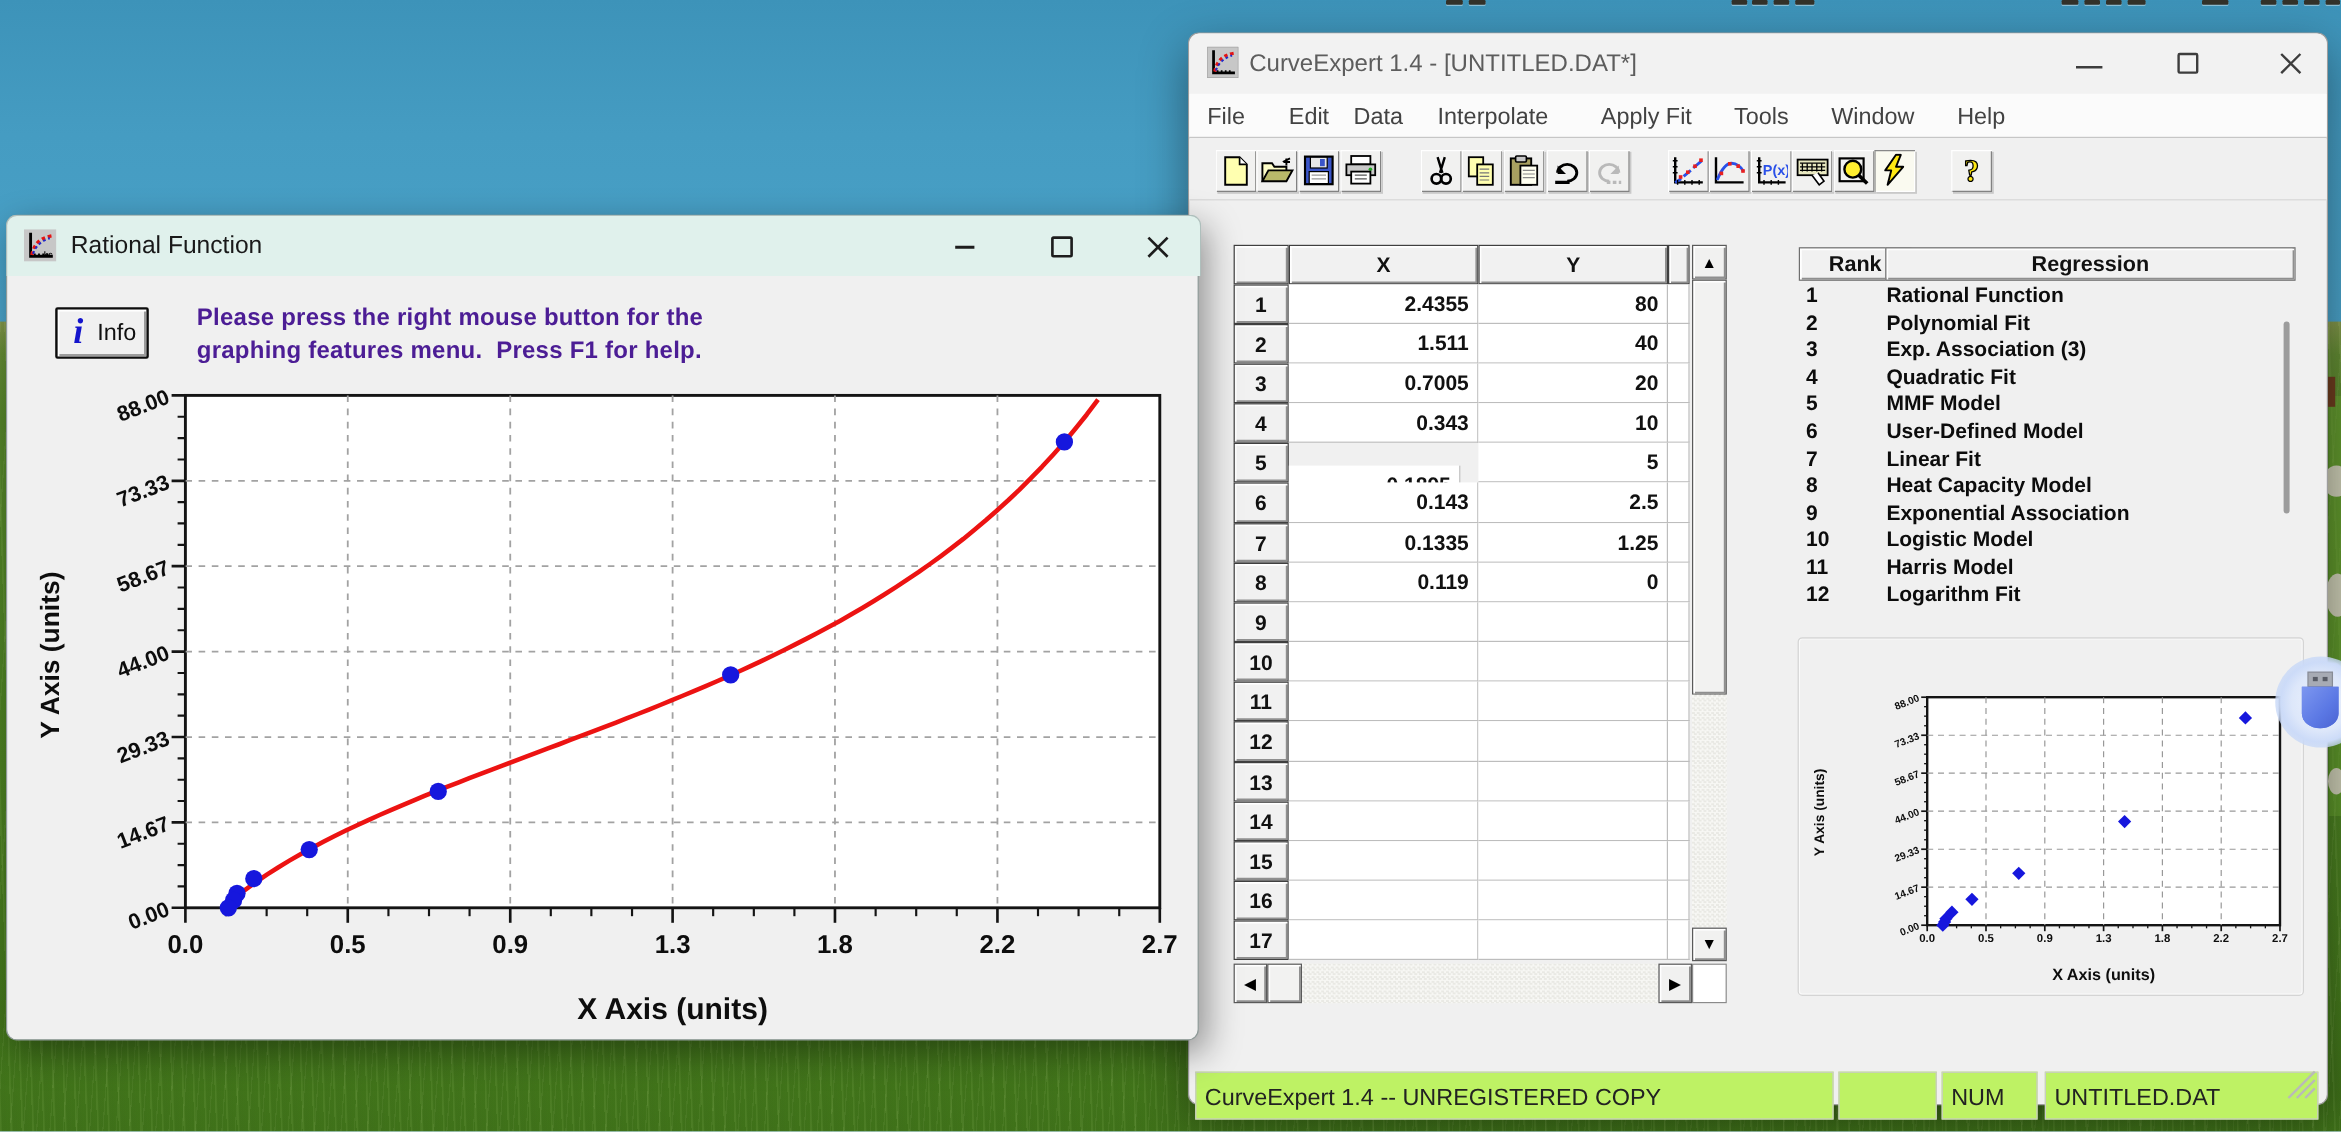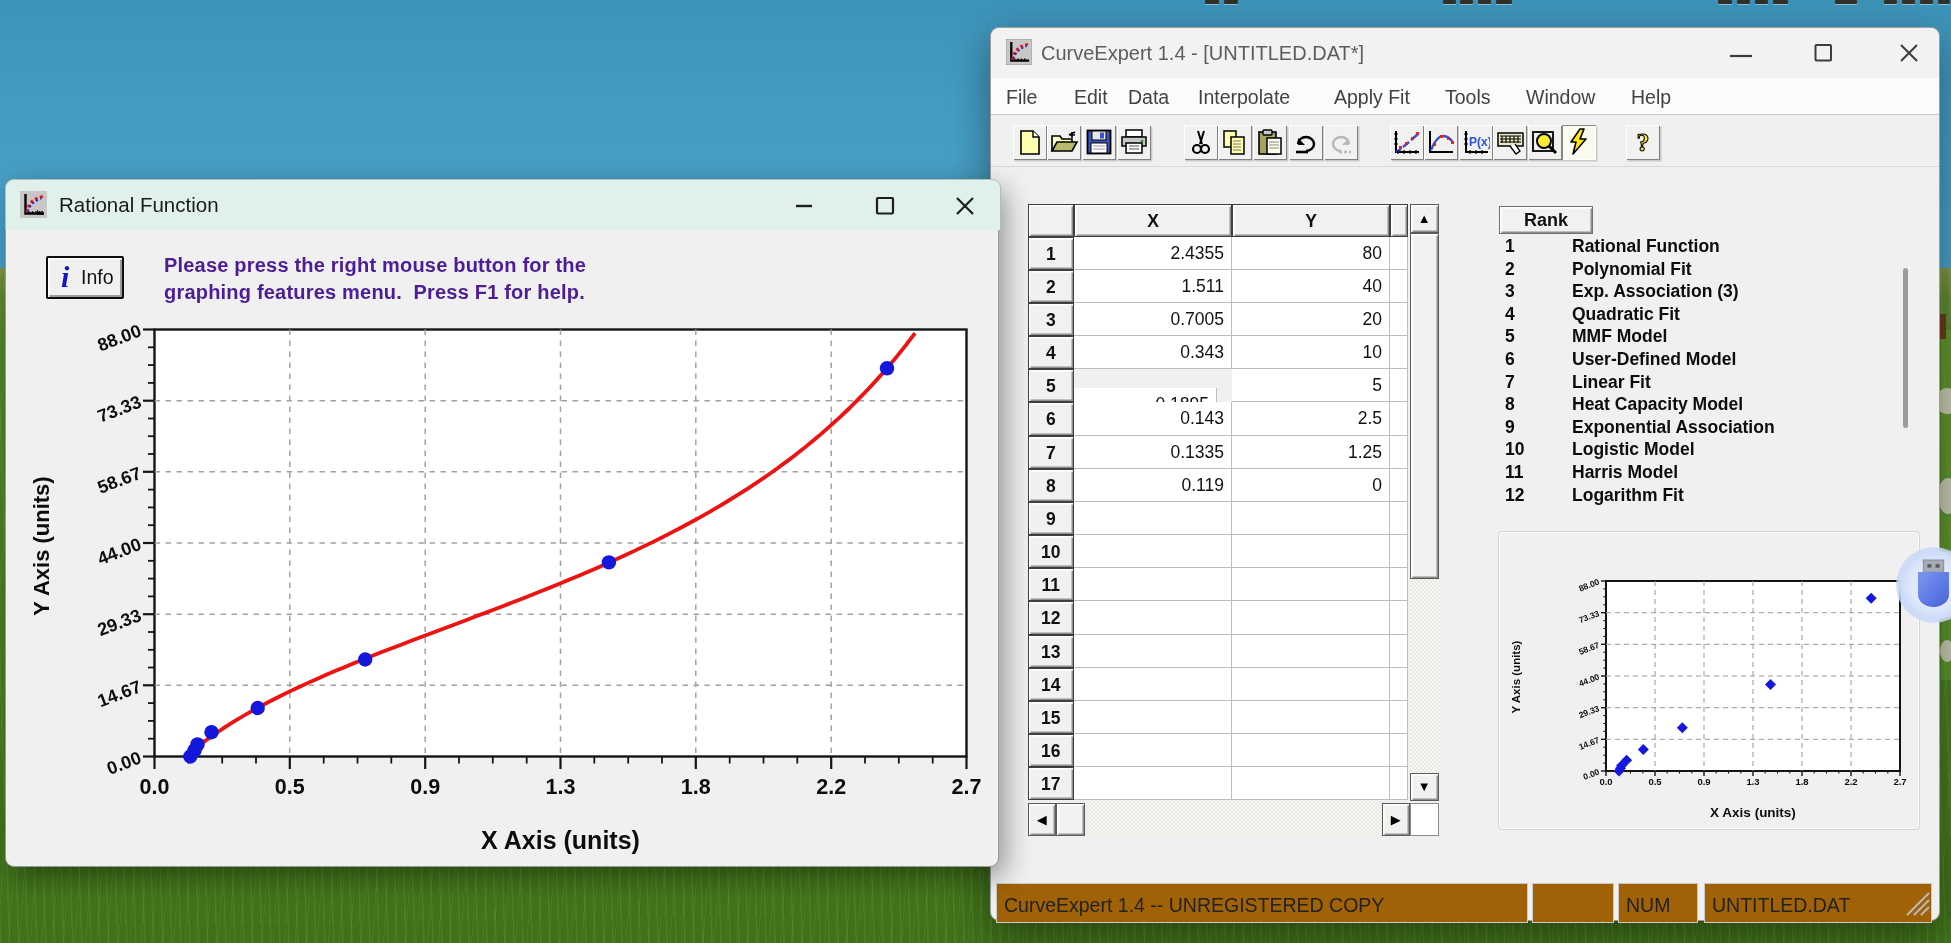--- a/index.html
+++ b/index.html
@@ -16,36 +16,36 @@
 #mw .ttl { position:absolute; left:50px; top:14px; font-size:20px; color:#5d5d5d; }
 #mw .icon { position:absolute; left:15px; top:11px; }
 .capbtn { position:absolute; top:0; }
 #mw .menu { position:absolute; left:0; top:50px; width:100%; height:37px; background:#fbfbfb; border-bottom:1px solid #c6c6c6; }
 #mw .menu span { position:absolute; top:8px; font-size:19.5px; color:#424242; }
 #mw .tb { position:absolute; left:0; top:88px; width:100%; height:51px; background:#f0f0f0; border-bottom:1px solid #d8d8d8; }
 .tbtn { position:absolute; top:8.5px; width:34px; height:35px; background:#f1f1f0; box-shadow:inset 1px 1px 0 #ffffff, inset -1px -1px 0 #828282, 1.5px 1.5px 0 #c9c9c9; display:flex; align-items:center; justify-content:center; }
 .tbtn.on { background:#fafaf0; box-shadow:inset 1px 1px 0 #888, inset -1px -1px 0 #fff, 1.5px 1.5px 0 #c9c9c9; }
 
 .hcell { position:absolute; background:#f1f1f1; box-shadow:inset 1.5px 1.5px 0 #ffffff, inset -1.5px -1.5px 0 #8f8f8f; border:1px solid #3f3f3f; font-weight:bold; font-size:17.5px; text-align:center; color:#111; }
-.dcell { position:absolute; background:#ffffff; border-right:1px solid #bdbdbd; border-bottom:1px solid #bdbdbd; font-weight:normal; font-size:17.5px; text-align:right; padding-right:7px; color:#111; }
+.dcell { position:absolute; background:#ffffff; border-right:1px solid #bdbdbd; border-bottom:1px solid #bdbdbd; font-weight:bold; font-size:17.5px; text-align:right; padding-right:7px; color:#111; }
 
 .sbtn { position:absolute; background:#f1f1f0; box-shadow:inset 1.5px 1.5px 0 #ffffff, inset -1.5px -1.5px 0 #8f8f8f; border:1px solid #5a5a5a; display:flex; align-items:center; justify-content:center; font-size:13px; color:#000; }
 .sthumb { position:absolute; background:#f2f2f1; box-shadow:inset 1.5px 1.5px 0 #ffffff, inset -1.5px -1.5px 0 #8f8f8f; border:1px solid #5a5a5a; }
 .strack { position:absolute; background:#f7f7f4; background-image:conic-gradient(#e9e9e4 25%, transparent 0 50%, #e9e9e4 0 75%, transparent 0); background-size:4px 4px; }
 
 .rhdr { position:absolute; top:178px; height:28px; background:#f1f1f1; box-shadow:inset 1.5px 1.5px 0 #ffffff, inset -1.5px -1.5px 0 #8f8f8f; border:1px solid #6f6f6f; font-weight:bold; font-size:18px; text-align:center; line-height:27px; color:#111; }
 .ritem { position:absolute; left:508px; width:404px; height:22.6px; font-weight:bold; font-size:17.5px; color:#0c0c0c; }
 .rnum { position:absolute; left:6px; }
 .rname { position:absolute; left:73px; width:325px; white-space:nowrap; }
 
 #gbox { position:absolute; left:507px; top:503px; width:422px; height:299px; border:1px solid #d4d4d4; border-radius:4px; box-shadow:inset 0 0 0 1px #fafafa; }
 #gtitle { position:absolute; left:507px; top:516px; width:422px; text-align:center; font-size:20.5px; font-weight:bold; color:#0d0d0d; }
 
 #sbar { position:absolute; left:0; top:849px; width:100%; height:50px; }
-.scell { position:absolute; top:6px; height:40px; background:#a16207; border:1px solid #cacaca; font-size:19.5px; color:#222; line-height:43px; padding-left:7px; white-space:nowrap; overflow:hidden; }
+.scell { position:absolute; top:16px; height:40px; background:#bef264; border:1px solid #cacaca; font-size:19.5px; color:#222; line-height:43px; padding-left:7px; white-space:nowrap; overflow:hidden; }
 
 
 #lw { position:absolute; left:5px; top:179px; width:994px; height:688px; background:#f0f0f0;
   border:1px solid #8f9b99; border-radius:9px; box-shadow:6px 10px 28px rgba(0,0,0,0.4); }
 #lw .tbar { position:absolute; left:-1px; top:-1px; width:996px; height:51px; background:#e0f1ec; border-radius:9px 9px 0 0; border:1px solid #aebfbc; border-bottom:none; }
 #lw .ttl { position:absolute; left:53px; top:13px; font-size:20.5px; color:#191919; }
 #lw .icon { position:absolute; left:14px; top:11px; }
 #infobtn { position:absolute; left:40px; top:76px; width:78px; height:43px; background:#f0f0f0; border:2px solid #0d0d0d; border-radius:2px; box-shadow:inset 1.5px 1.5px 0 #ffffff, inset -2px -2px 0 #9c9c9c; }
 #infobtn .ii { position:absolute; left:13px; top:2px; font-family:"Liberation Serif", serif; font-style:italic; font-weight:bold; font-size:30px; color:#1414cc; }
 #infobtn .it { position:absolute; left:33px; top:8px; font-size:19.5px; color:#101010; }
@@ -311,20 +311,21 @@
     <div class="strack" style="left:419px;top:550.5px;width:28.5px;height:194px"></div>
     <div class="sbtn" style="left:419px;top:744.5px;width:28.5px;height:28.4px">▼</div>
 
     <div class="sbtn" style="left:36.5px;top:774.5px;width:28.5px;height:33px">◀</div>
     <div class="sthumb" style="left:65px;top:774.5px;width:28.5px;height:33px"></div>
     <div class="strack" style="left:93.5px;top:774.5px;width:297.5px;height:33px"></div>
     <div class="sbtn" style="left:390.5px;top:774.5px;width:28.5px;height:33px">▶</div>
     <div style="position:absolute;left:419px;top:774.5px;width:28.5px;height:33px;background:#fff;border:1px solid #8a8a8a"></div>
 
     <div class="rhdr" style="left:508px;width:94px">Rank</div>
+    <div class="rhdr" style="left:580px;width:342px">Regression</div>
     <div class="ritem" style="top:208px">
         <span class="rnum">1</span>
         <span class="rname">Rational Function</span>
       </div>
 <div class="ritem" style="top:230.6px">
         <span class="rnum">2</span>
         <span class="rname">Polynomial Fit</span>
       </div>
 <div class="ritem" style="top:253.2px">
         <span class="rnum">3</span>

